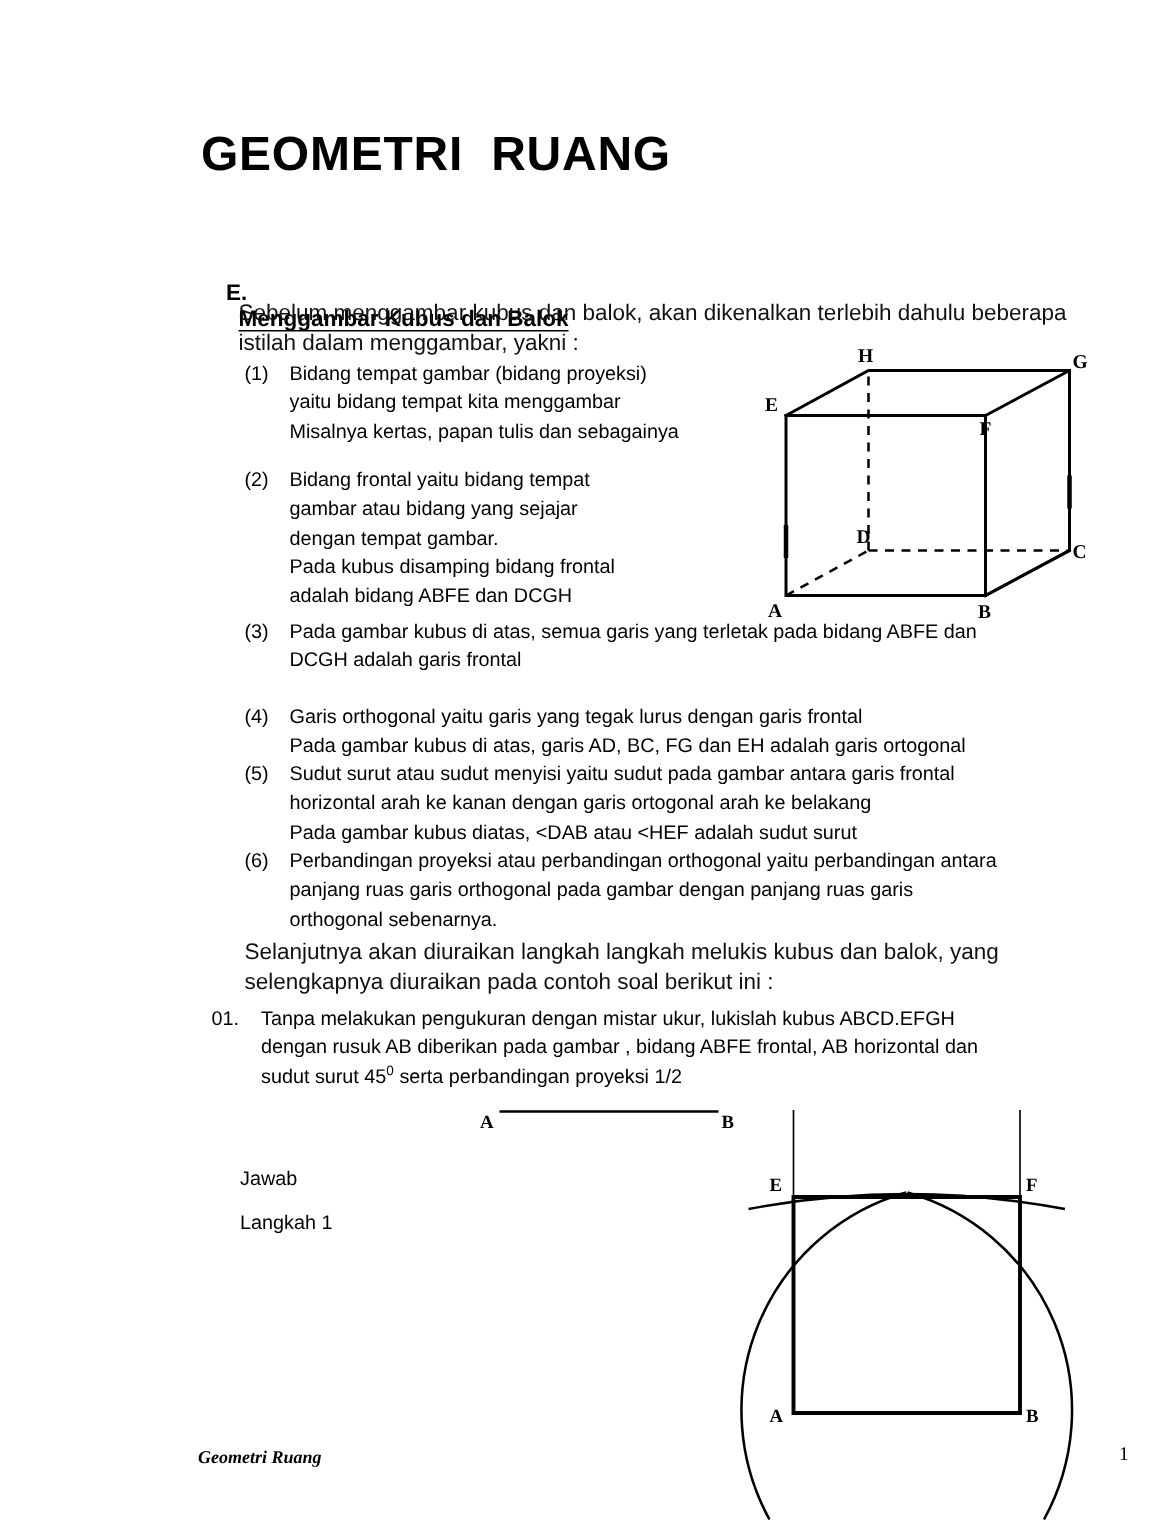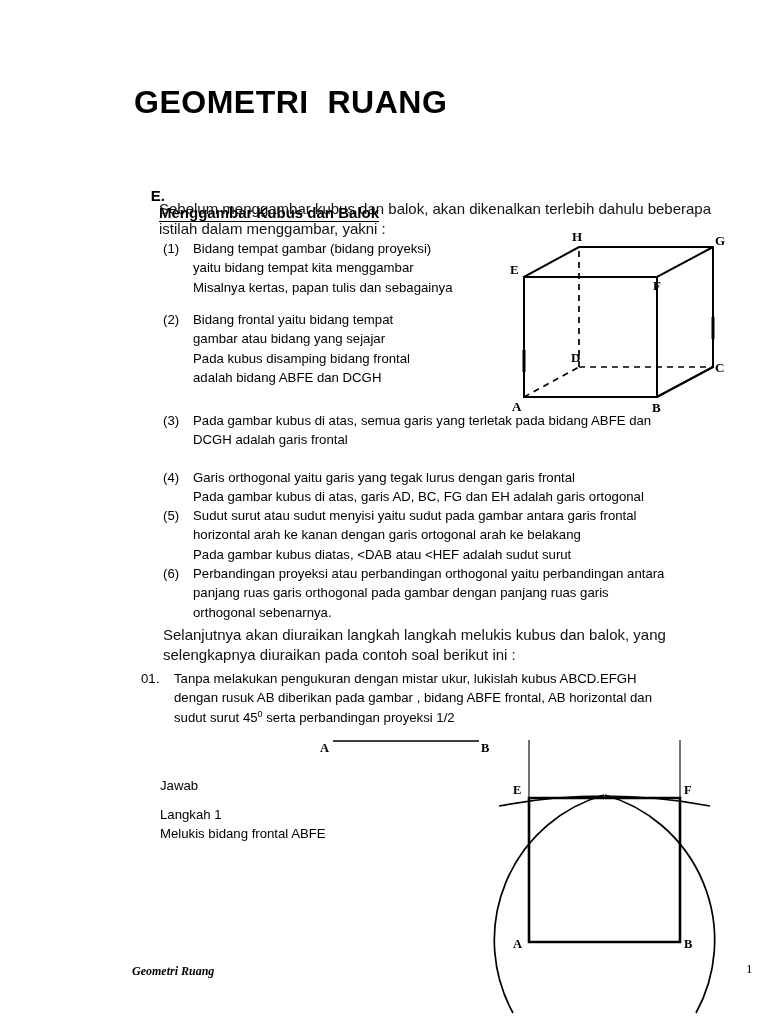--- a/index.html
+++ b/index.html
@@ -195,20 +195,21 @@
       <span class="li-line">yaitu bidang tempat kita menggambar</span>
       <span class="li-line">Misalnya kertas, papan tulis dan sebagainya</span>
     </span>
   </div>
 
   <div class="list-item item2">
     <span class="li-marker">(2)</span>
     <span class="li-body">
       <span class="li-line">Bidang frontal yaitu bidang tempat</span>
       <span class="li-line">gambar atau bidang yang sejajar</span>
+      <span class="li-line">dengan tempat gambar.</span>
       <span class="li-line">Pada kubus disamping bidang frontal</span>
       <span class="li-line">adalah bidang ABFE dan DCGH</span>
     </span>
   </div>
 
   <div class="list-item item3">
     <span class="li-marker">(3)</span>
     <span class="li-body">
       <span class="li-line">Pada gambar kubus di atas, semua garis yang terletak pada bidang ABFE dan</span>
       <span class="li-line">DCGH adalah garis frontal</span>
@@ -249,21 +250,20 @@
       <span class="p-line">Tanpa melakukan pengukuran dengan mistar ukur, lukislah kubus ABCD.EFGH</span>
       <span class="p-line">dengan rusuk AB diberikan pada gambar , bidang ABFE frontal, AB horizontal dan</span>
       <span class="p-line"><span>sudut surut 45</span><sup class="deg">0</sup><span> serta perbandingan proyeksi 1/2</span></span>
     </span>
   </div>
 
   <div class="jawab">
     <span class="p-line">Jawab</span>
     <span class="gap"></span>
     <span class="p-line">Langkah 1</span>
-    <span class="p-line">Melukis bidang frontal ABFE</span>
   </div>
 
   <svg class="cube-fig" viewBox="0 0 235 195">
 
     <g fill="none" stroke="#000000" stroke-width="2" stroke-linecap="square">
 
       <path d="M23,175 L156,175 L156,55 L23,55 Z"></path>
 
       <path d="M23,55 L78,25 L212,25 L156,55"></path>
 

